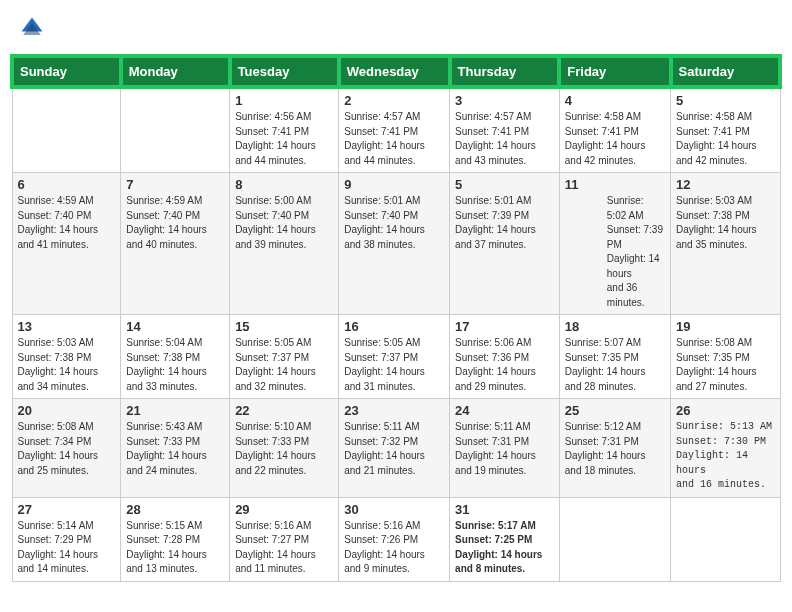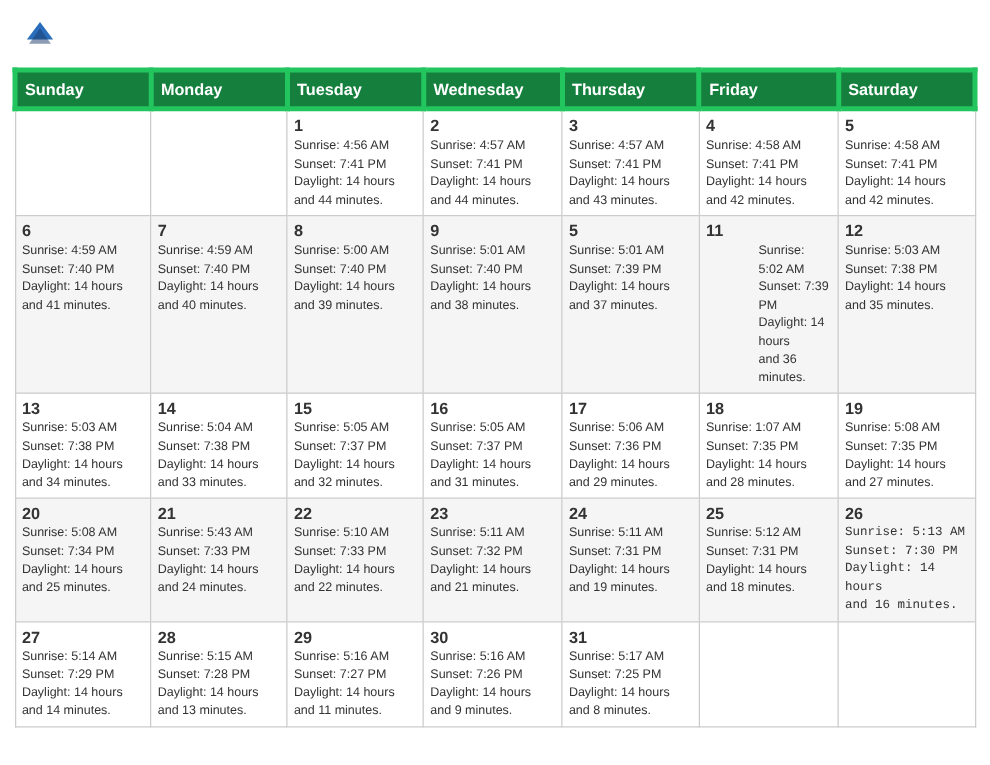--- a/index.html
+++ b/index.html
@@ -250,21 +250,21 @@
         </td>
         <td>
           <span class="day-number">17</span>
           <div class="day-info" style="white-space: pre-line;">Sunrise: 5:06 AM
 Sunset: 7:36 PM
 Daylight: 14 hours
 and 29 minutes.</div>
         </td>
         <td>
           <span class="day-number">18</span>
-          <div class="day-info" style="white-space: pre-line;">Sunrise: 1:07 AM
+          <div class="day-info" style="white-space: pre-line;">Sunrise: 5:07 AM
 Sunset: 7:35 PM
 Daylight: 14 hours
 and 28 minutes.</div>
         </td>
         <td>
           <span class="day-number">19</span>
           <div class="day-info" style="white-space: pre-line;">Sunrise: 5:08 AM
 Sunset: 7:35 PM
 Daylight: 14 hours
 and 27 minutes.</div>
@@ -345,21 +345,21 @@
         </td>
         <td>
           <span class="day-number">30</span>
           <div class="day-info" style="white-space: pre-line;">Sunrise: 5:16 AM
 Sunset: 7:26 PM
 Daylight: 14 hours
 and 9 minutes.</div>
         </td>
         <td>
           <span class="day-number">31</span>
-          <div class="day-info" style="white-space: pre-line;">Sunrise: 5:17 AM
+          <div class="day-info" style="white-space: pre-line; font-weight: bold;">Sunrise: 5:17 AM
 Sunset: 7:25 PM
 Daylight: 14 hours
 and 8 minutes.</div>
         </td>
         <td class="empty-cell"></td>
         <td class="empty-cell"></td>
       </tr>
     </tbody>
 </table>
 

